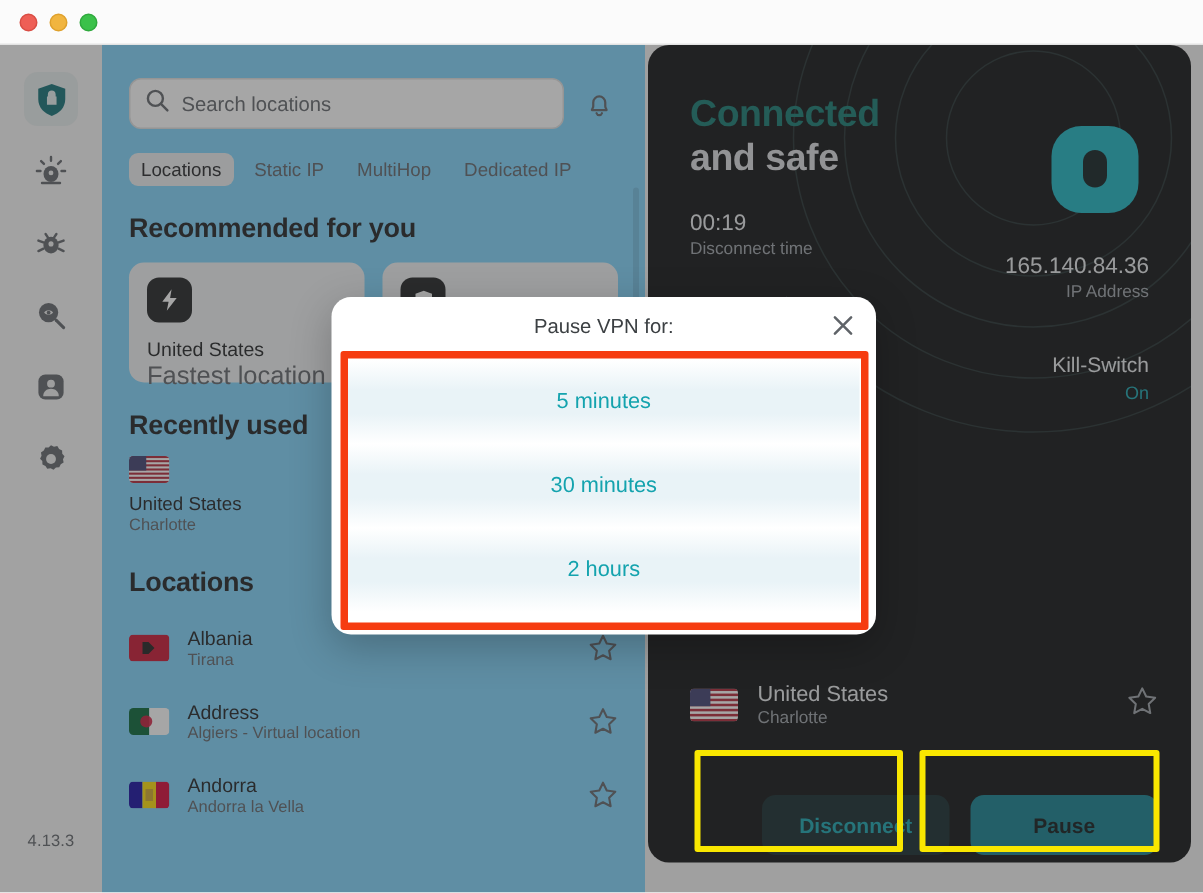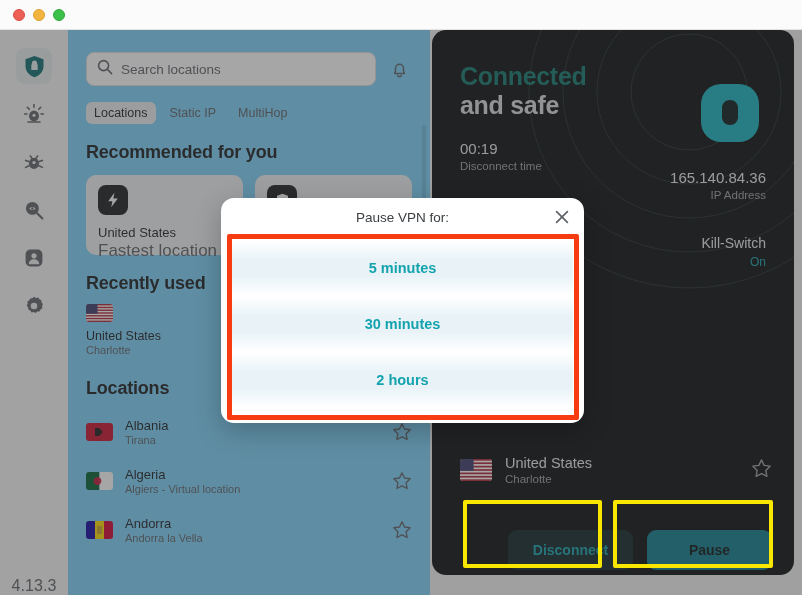--- a/index.html
+++ b/index.html
@@ -77,23 +77,23 @@
     border-radius: 9px;
     display: flex;
     align-items: center;
     justify-content: center;
   }
   .rail-item:first-child { margin-top: 18px; }
   .rail-item.active { background: #e8eeee; }
   .rail-item svg { display: block; }
   .rail-gap { flex: 1; }
   .version {
-    font-size: 16px;
+    font-size: 11px;
     color: #5f6368;
-    margin-bottom: 0;
+    margin-bottom: 28px;
     letter-spacing: 0.1px;
   }
 
   
   .content {
     position: absolute;
     left: 68px; top: 0;
     width: 362px; height: 565px;
     background: #7dd3fc;
     padding: 0 18px;
@@ -359,21 +359,21 @@
     left: 5px; top: 38px;
     width: 353px; height: 183px;
   }
   .opt {
     height: 56px;
     margin: 0 6px;
     display: flex;
     align-items: center;
     justify-content: center;
     font-size: 14.5px;
-    font-weight: bold;
+    font-weight: normal;
     color: #14a3ae;
     background: linear-gradient(180deg, #ffffff 0%, #e9f3f7 36%, #e9f3f7 64%, #ffffff 100%);
     cursor: pointer;
   }
   .opt:nth-child(1) { margin-top: 4px; }
 
   .hl-red {
     position: absolute;
     left: 227px; top: 234px;
     width: 352px; height: 186px;
@@ -480,20 +480,21 @@
             <path d="M4.6 13.4 c0-.9 .9-1.3 .9-2.6 V8.3 c0-2.2 1.8-4 4-4 s4 1.8 4 4 v2.5 c0 1.3 .9 1.7 .9 2.6z" stroke-linejoin="round"></path>
             <path d="M7.7 15.5 a1.9 1.9 0 0 0 3.6 0" stroke-linecap="round"></path>
           </svg>
         </div>
       </div>
 
       <div class="tabs">
         <div class="tab active">Locations</div>
         <div class="tab">Static IP</div>
         <div class="tab">MultiHop</div>
+        <div class="tab">Dedicated IP</div>
       </div>
 
       <div class="sec-title">Recommended for you</div>
 
       <div class="card-row">
         <div class="rec-card">
           <div class="rec-icon">
             <svg width="14" height="16" viewBox="0 0 14 16">
               <path d="M8.4 .8 L2.2 9.2 H6.4 L5.2 15.2 L11.8 6.6 H7.4 Z" fill="#ffffff"></path>
             </svg>
@@ -577,21 +578,21 @@
 
         <div class="loc-row">
           <span class="flag">
             <svg width="27" height="18" viewBox="0 0 27 18">
               <rect width="13.5" height="18" fill="#006233"></rect>
               <rect x="13.5" width="13.5" height="18" fill="#ffffff"></rect>
               <path d="M15.5 9 a4 4 0 1 1 0-.1 z" fill="#d21034" opacity="0.9"></path>
             </svg>
           </span>
           <div class="loc-text">
-            <div class="loc-name">Algeria</div>
+            <div class="loc-name">Address</div>
             <div class="loc-sub">Algiers - Virtual location</div>
           </div>
           <span class="star">
             <svg width="20" height="20" viewBox="0 0 20 20" fill="none" stroke="#5f6368" stroke-width="1.4">
               <path d="M10 1.8 l2.5 5.2 5.7 .8 -4.1 4 1 5.7 -5.1-2.7 -5.1 2.7 1-5.7 -4.1-4 5.7-.8z" stroke-linejoin="round"></path>
             </svg>
           </span>
         </div>
 
         <div class="loc-row">

